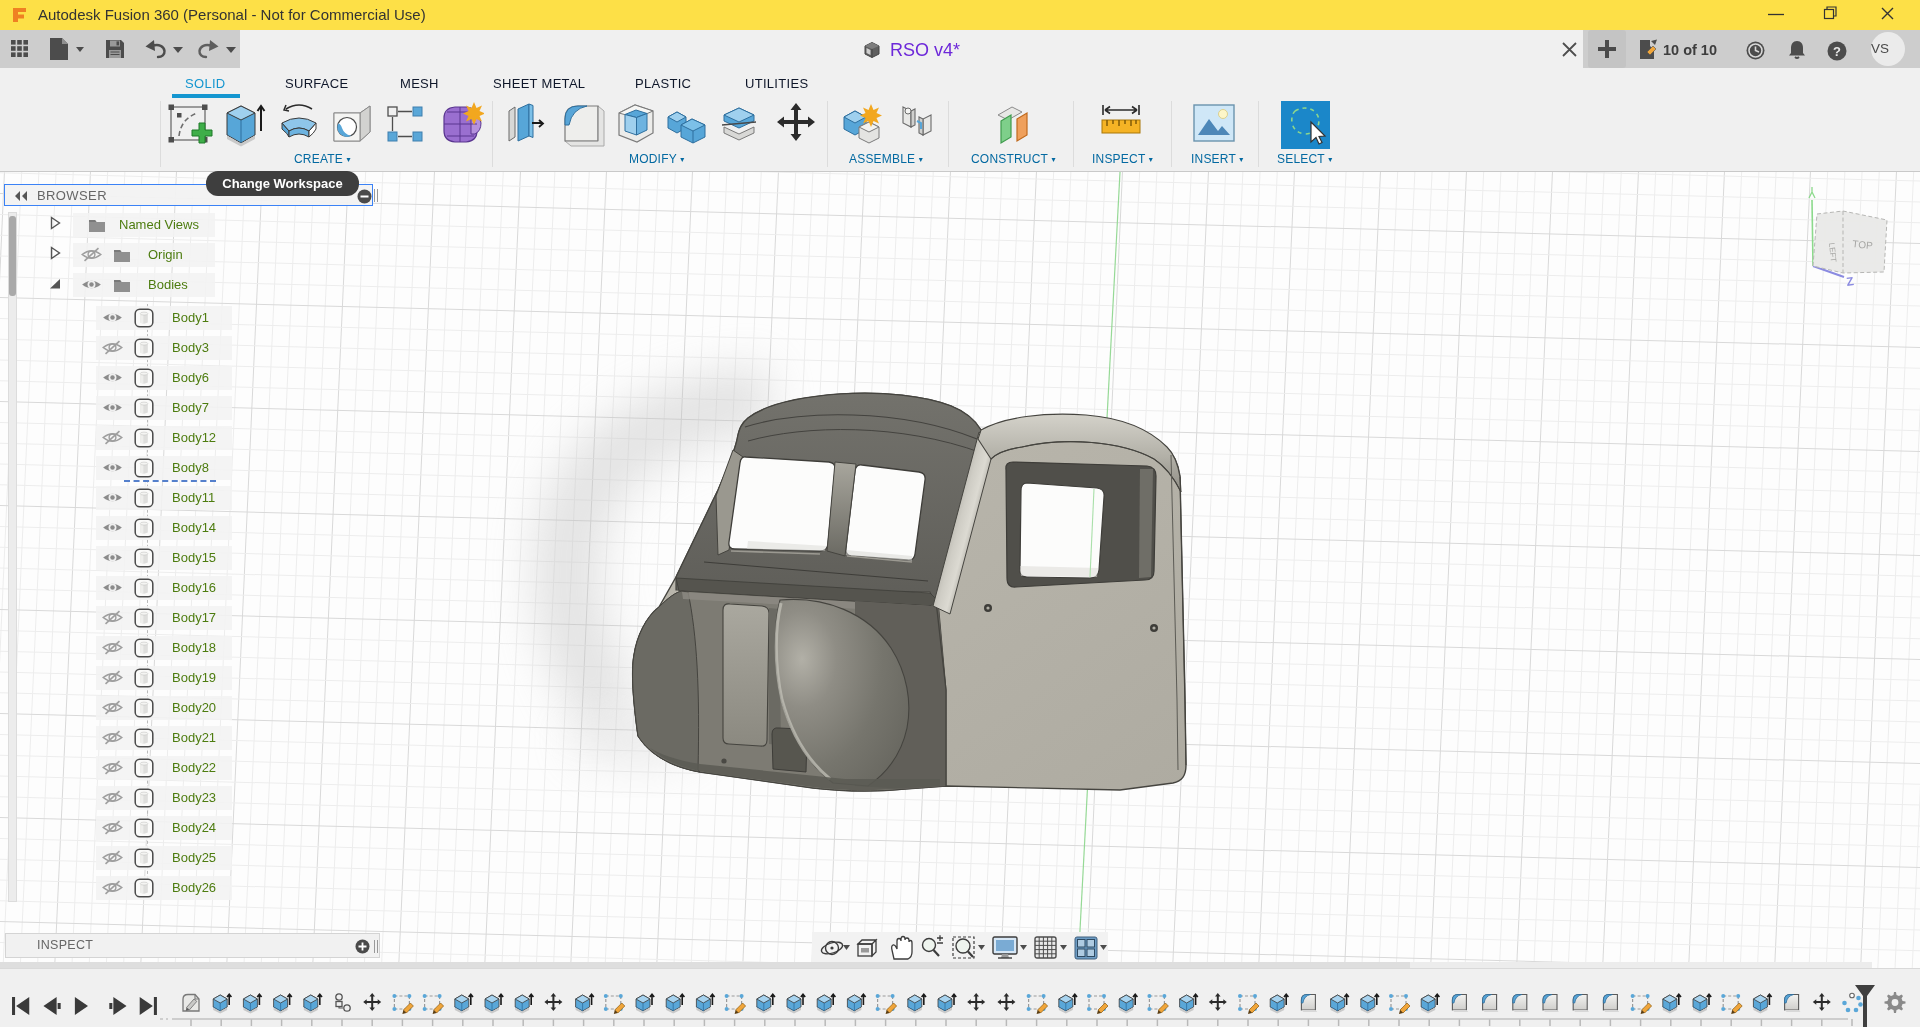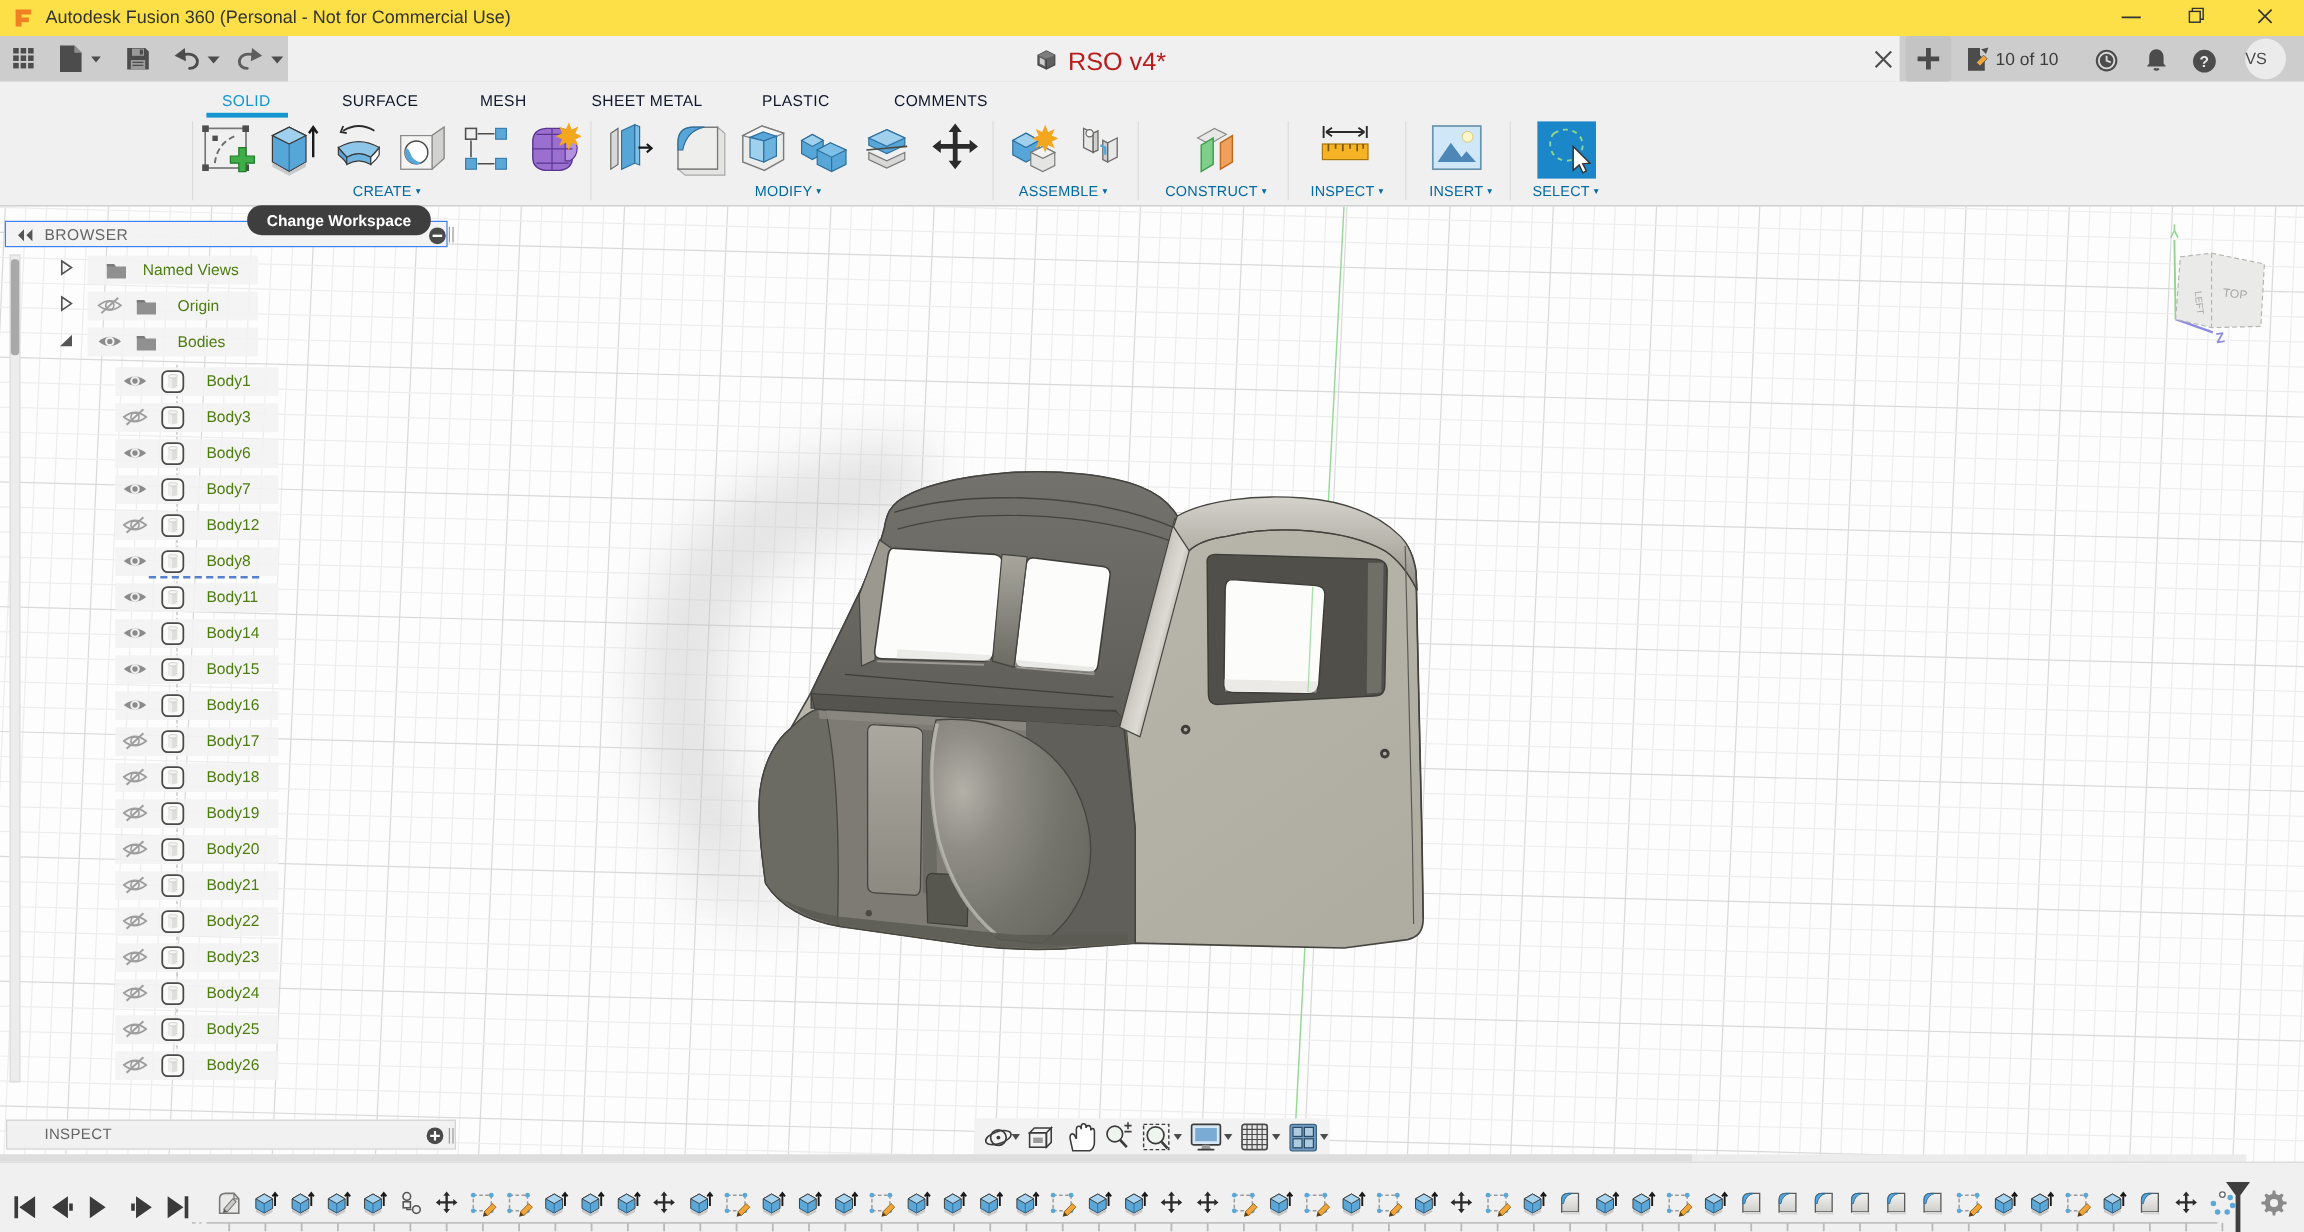--- a/index.html
+++ b/index.html
@@ -152,34 +152,34 @@
       <path d="M66,2 L74.5,8.5 L65,13 Z" fill="#5e5e5e"></path>
       <path d="M68,8 C61,5.5 56,8.5 55.5,13 C55.2,16.5 58,19 62,19" fill="none" stroke="#5e5e5e" stroke-width="2.4" stroke-linecap="round"></path>
       <path d="M82,9 L92,9 L87,15 Z" fill="#4c4c4c"></path>
     </svg>
 <svg class="icon" style="left:862px;top:10px" width="22" height="20" viewBox="0 0 22 20">
       <path d="M3,6 L10,2.5 L17,6 L17,14 L10,17.5 L3,14 Z" fill="#5f5f5f" stroke="#454545"></path>
       <path d="M3,6 L10,9 L17,6 L10,2.5 Z" fill="#7d7d7d"></path>
       <path d="M10,9 L10,17.5" stroke="#454545"></path>
       <path d="M4.5,8 L8.5,10 L8.5,15 L4.5,13 Z" fill="#cfcfcf"></path>
     </svg>
-<div class="abs" style="left:890px;top:10px;font-size:21px;color:#b91c1c">RSO v4*</div>
+<div class="abs" style="left:890px;top:10px;font-size:18px;color:#6d28d9">RSO v4*</div>
 <svg class="icon" style="left:1561px;top:12px" width="18" height="16" viewBox="0 0 18 16">
       <path d="M2,1 L15,14 M15,1 L2,14" stroke="#4e4e4e" stroke-width="1.8"></path>
     </svg>
 <div class="abs" style="left:1588px;top:0px;width:38px;height:38px;background:#c4c4c4;border-radius:3px"></div>
 <svg class="icon" style="left:1595px;top:7px" width="24" height="24" viewBox="0 0 24 24">
       <path d="M12,3 L12,21 M3,12 L21,12" stroke="#4a4a4a" stroke-width="4"></path>
     </svg>
 <svg class="icon" style="left:1638px;top:8px" width="24" height="23" viewBox="0 0 24 23">
       <path d="M2,21 L2,2 L12,2 L12,8 L16,12 L16,21 Z" fill="#4c4c4c"></path>
       <path d="M13,3 L19,1.5 L17,7 Z" fill="#4c4c4c"></path>
       <path d="M9,14 L15,8 L18,11 L12,17 Z" fill="#f0a53a" stroke="#4c4c4c" stroke-width="0.6"></path>
     </svg>
-<div class="abs" style="left:1663px;top:12px;font-size:14.5px;font-weight:normal;color:#3d3d3d">10 of 10</div>
+<div class="abs" style="left:1663px;top:12px;font-size:14.5px;font-weight:bold;color:#3d3d3d">10 of 10</div>
 <svg class="icon" style="left:1745px;top:10px" width="21" height="21" viewBox="0 0 21 21">
       <circle cx="10.5" cy="10.5" r="9" fill="#4c4c4c"></circle>
       <circle cx="10.5" cy="10.5" r="6.5" fill="none" stroke="#d9d9d9" stroke-width="1.6"></circle>
       <path d="M10.5,6.5 L10.5,10.5 L14,12" stroke="#d9d9d9" stroke-width="1.6" fill="none"></path>
     </svg>
 <svg class="icon" style="left:1786px;top:9px" width="22" height="22" viewBox="0 0 22 22">
       <path d="M11,2 C7,2 5,5 5,9 L5,14 L3,16.5 L19,16.5 L17,14 L17,9 C17,5 15,2 11,2 Z" fill="#4c4c4c"></path>
       <path d="M9,18 Q11,20 13,18" stroke="#4c4c4c" stroke-width="1.8" fill="none"></path>
     </svg>
 <svg class="icon" style="left:1826px;top:10px" width="22" height="22" viewBox="0 0 22 22">
@@ -188,21 +188,21 @@
     </svg>
 <div class="abs" style="left:1871px;top:2px;width:34px;height:34px;background:#ebebeb;border-radius:50%;text-align:left;line-height:34px;font-size:13.5px;color:#4a4a4a">VS</div>
 </div>
 <div id="ribbon">
 <div class="rtab" style="left:185px;color:#1496d0">SOLID</div>
 <div class="abs" style="left:172px;top:26px;width:68px;height:3.5px;background:#1496d0"></div>
 <div class="rtab" style="left:285px">SURFACE</div>
 <div class="rtab" style="left:400px">MESH</div>
 <div class="rtab" style="left:493px">SHEET METAL</div>
 <div class="rtab" style="left:635px">PLASTIC</div>
-<div class="rtab" style="left:745px">COMMENTS</div>
+<div class="rtab" style="left:745px">UTILITIES</div>
 <div class="sep" style="left:160px"></div>
 <div class="sep" style="left:492px"></div>
 <div class="sep" style="left:827px"></div>
 <div class="sep" style="left:948px"></div>
 <div class="sep" style="left:1073px"></div>
 <div class="sep" style="left:1171px"></div>
 <div class="sep" style="left:1258px"></div>
 <div class="gl" style="left:294px">CREATE <span class="car">▾</span></div>
 <div class="gl" style="left:629px">MODIFY <span class="car">▾</span></div>
 <div class="gl" style="left:849px">ASSEMBLE <span class="car">▾</span></div>

